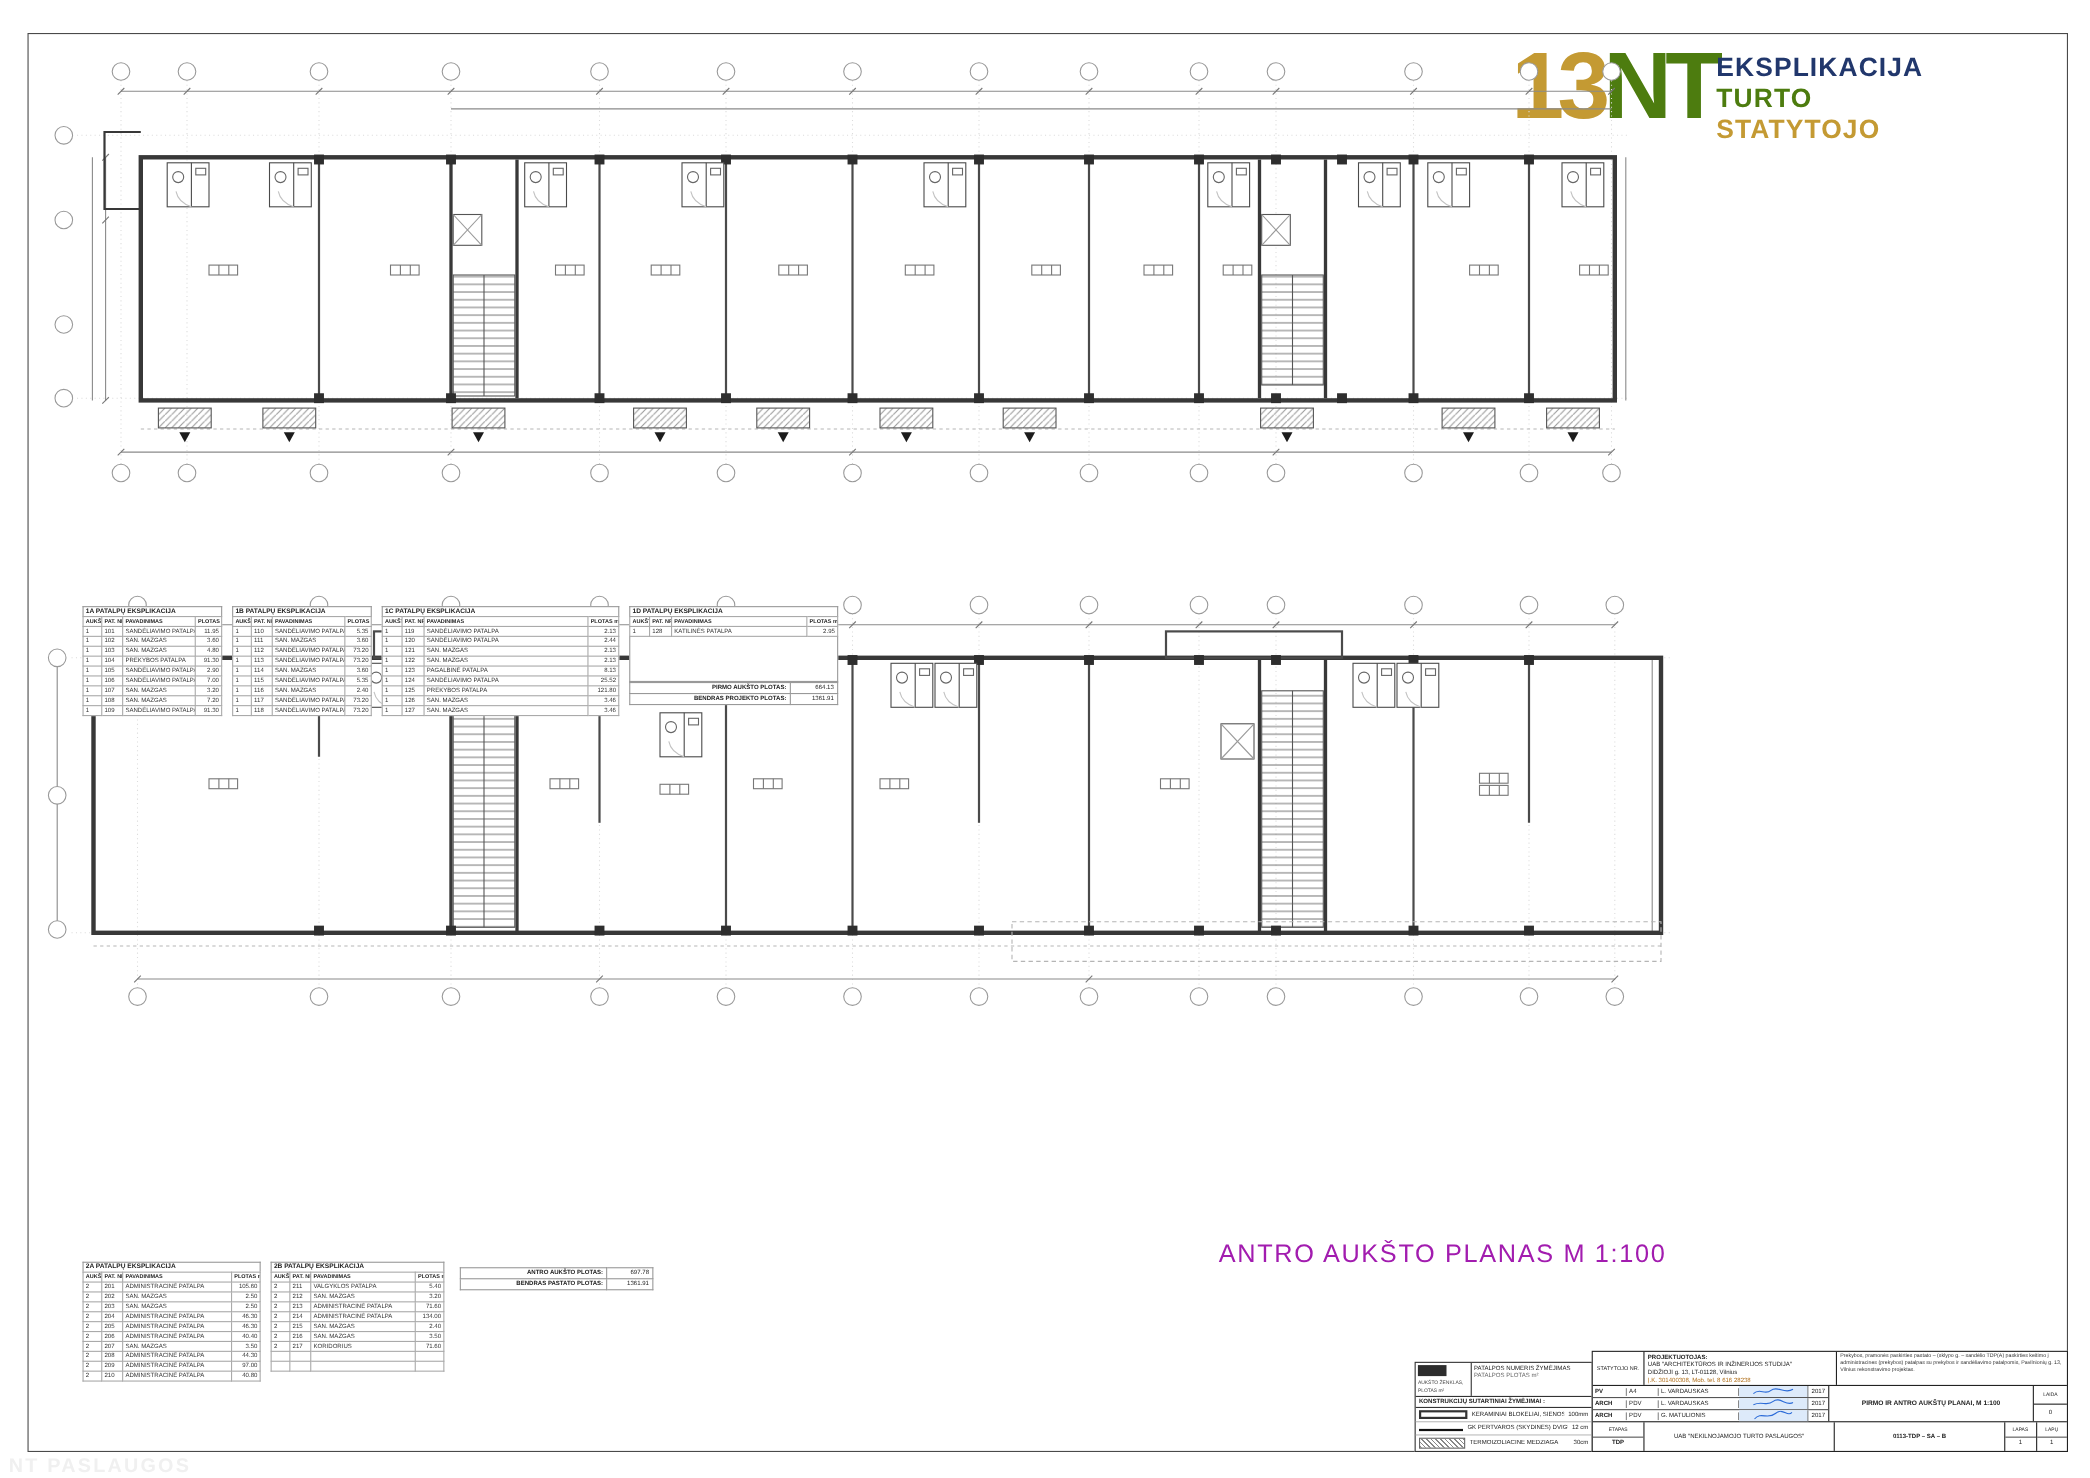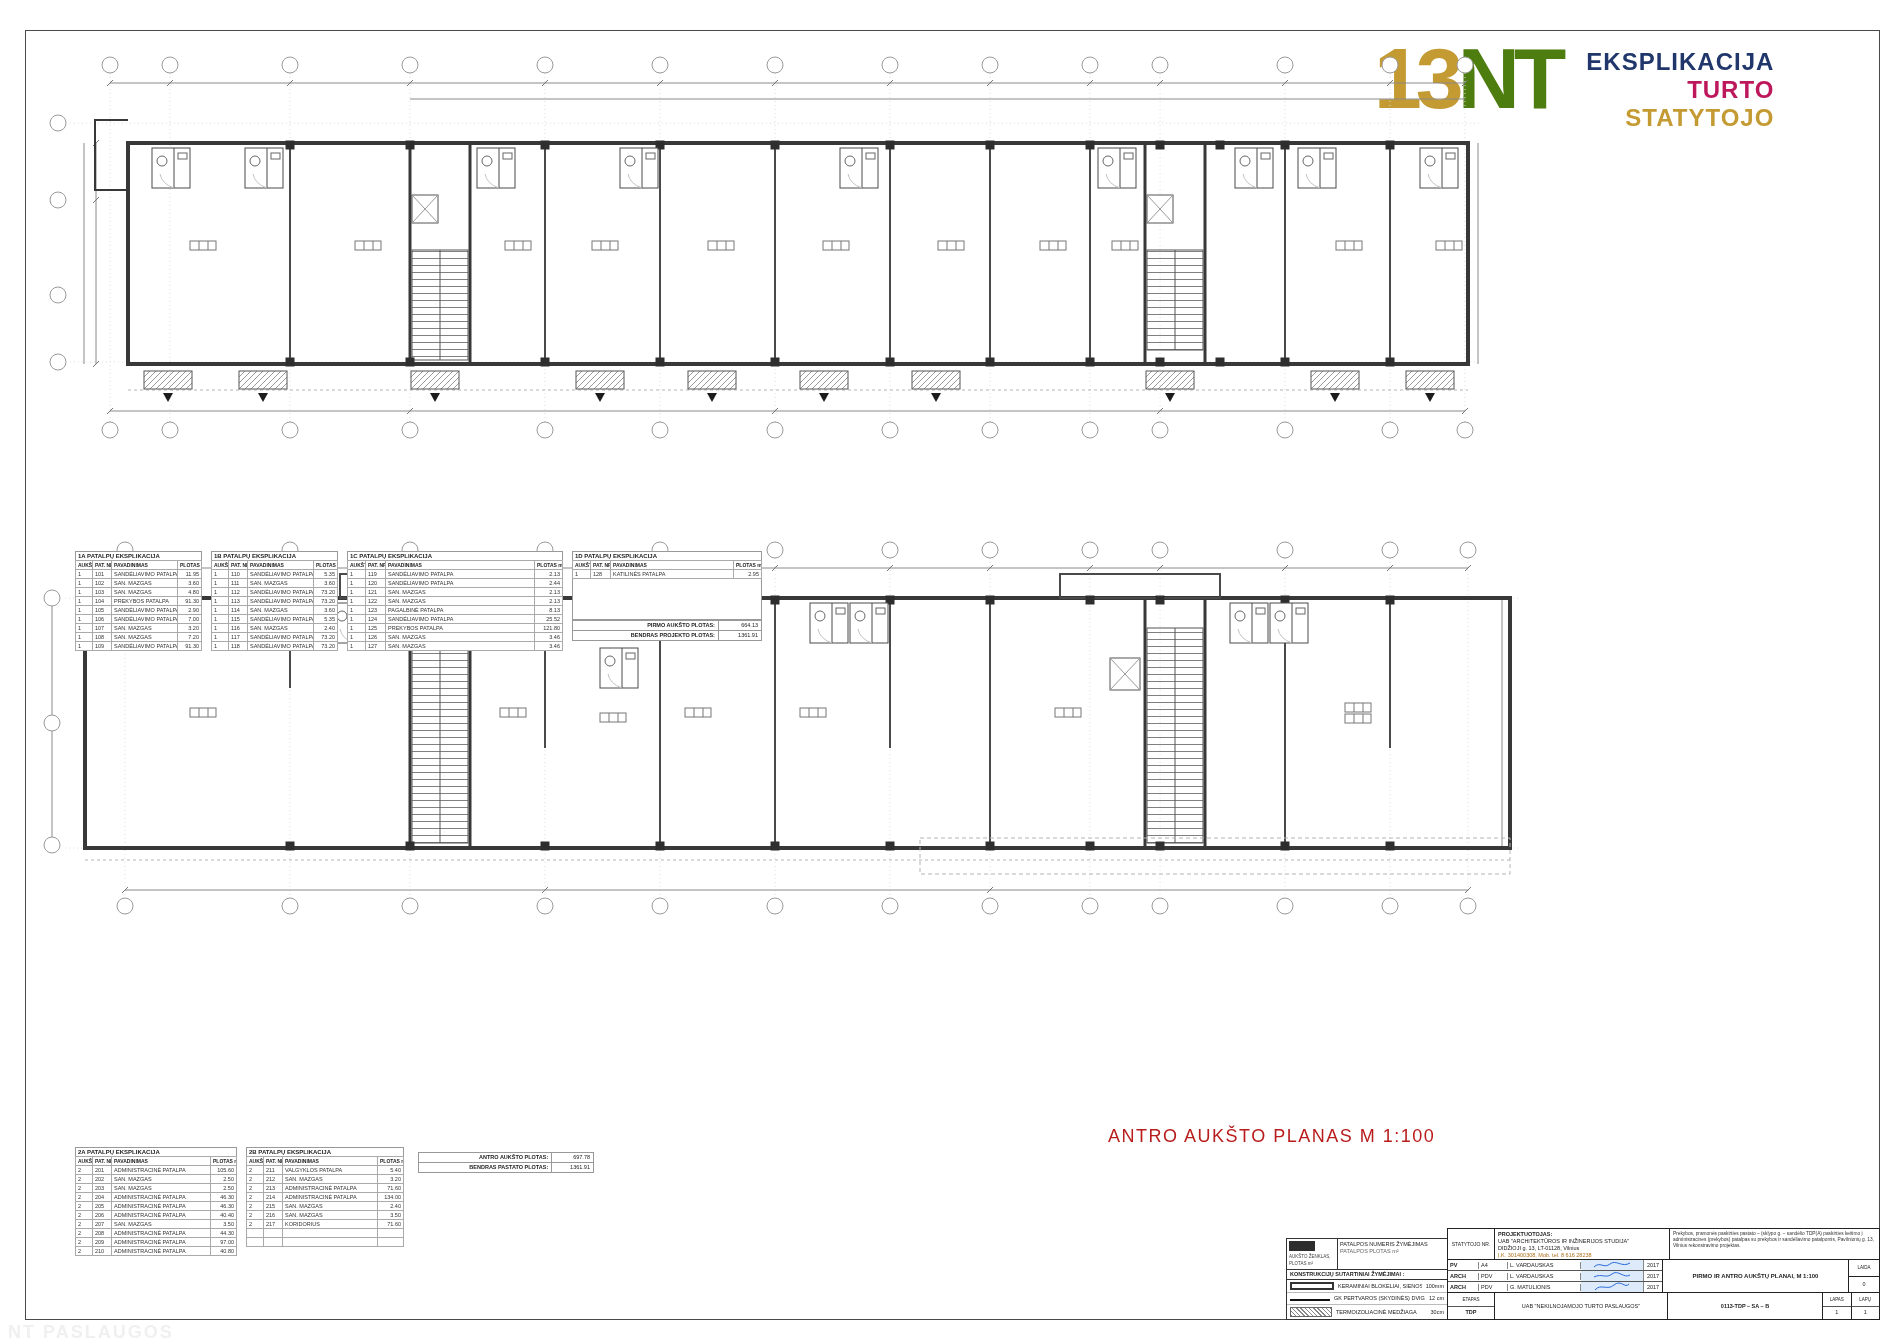--- a/index.html
+++ b/index.html
@@ -1,39 +1,39 @@
 <!DOCTYPE html>
 <html><head>
 <meta charset="utf-8">
 <style>
   html,body{margin:0;padding:0;background:#fff;}
   body{width:1900px;height:1344px;position:relative;overflow:hidden;
        font-family:"Liberation Sans",sans-serif;color:#222;}
   .sheet-frame{position:absolute;left:25px;top:30px;width:1853px;height:1288px;
        border:1px solid #4a4a4a;}
   
-  .logo{position:absolute;left:1368px;top:36px;display:flex;align-items:flex-start;gap:26px;background:#fff;padding:2px 6px;text-align:right;}
+  .logo{position:absolute;left:1368px;top:36px;display:flex;align-items:flex-start;gap:0;background:#fff;padding:2px 6px;}
   .logo-mark{font-weight:800;font-size:86px;line-height:80px;letter-spacing:-6px;display:flex;}
   .logo-words{padding-top:10px;font-weight:700;font-size:24px;line-height:28px;letter-spacing:1px;}
   
   .plan{position:absolute;}
   
   .xt-wrap{position:absolute;display:flex;gap:9px;align-items:flex-start;}
   .xt-block{background:#fff;}
   .xt-title{font-size:6px;font-weight:700;border:1px solid #999;border-bottom:none;padding:0 2px;height:8px;line-height:8px;white-space:nowrap;overflow:hidden;}
   table.xt{border-collapse:collapse;font-size:5.5px;line-height:8px;color:#333;table-layout:fixed;}
   table.xt th,table.xt td{border:1px solid #aaa;padding:0 2px;height:8px;white-space:nowrap;overflow:hidden;font-weight:400;text-align:left;}
   table.xt th{font-size:5px;font-weight:700;color:#222;}
   table.xt td:last-child,table.xt th:last-child{text-align:right;}
   table.sum{border-collapse:collapse;font-size:5.5px;line-height:9px;color:#222;}
   table.sum td{border:1px solid #999;padding:0 3px;height:9px;white-space:nowrap;}
   table.sum td:first-child{text-align:right;font-weight:700;}
   table.sum td:last-child{text-align:right;}
   
-  .plan2-caption{position:absolute;left:1108px;top:1126px;font-size:18px;letter-spacing:1.5px;color:#b91c1c;white-space:nowrap;}
+  .plan2-caption{position:absolute;left:1108px;top:1126px;font-size:23px;letter-spacing:1.5px;color:#a21caf;white-space:nowrap;}
   
   .legend{position:absolute;left:1286px;top:1238px;width:160px;border:1px solid #333;background:#fff;font-size:5.5px;line-height:7px;}
   .legend .row{display:flex;border-bottom:1px solid #333;}
   .legend .cellA{width:46px;border-right:1px solid #333;padding:2px;display:flex;flex-direction:column;gap:2px;align-items:flex-start;}
   .legend .stamp{width:26px;height:10px;background:#2d2d2d;}
   .legend .cellB{flex:1;padding:2px;}
   .legend .strip{font-weight:700;border-bottom:1px solid #333;padding:1px 3px;white-space:nowrap;overflow:hidden;}
   .legend .lrow{display:flex;align-items:center;gap:4px;padding:2px 3px;border-bottom:1px solid #bbb;}
   .legend .lrow:last-child{border-bottom:none;}
   .legend .sw{width:40px;height:8px;flex:none;}
@@ -81,21 +81,21 @@
 
 <div class="sheet-frame"></div>
 
 <div class="logo">
   <div class="logo-mark">
     <span style="color:#C49A33">13</span>
       <span style="color:#4d7c0f">NT</span>
   </div>
   <div class="logo-words">
     <div style="color:#21376C">EKSPLIKACIJA</div>
-    <div style="color:#be185d">TURTO</div>
+    <div style="color:#4d7c0f">TURTO</div>
     <div style="color:#C49A33">STATYTOJO</div>
   </div>
 </div>
 
 <svg class="plan" style="left:40px;top:45px" width="1450" height="400" viewBox="0 0 1450 400">
   <defs>
     <pattern id="tr1" width="8" height="7" patternUnits="userSpaceOnUse">
         <path d="M0 3.5 H8" stroke="#808080" stroke-width="1"></path>
       </pattern>
     <pattern id="hx1" width="6" height="6" patternUnits="userSpaceOnUse">

